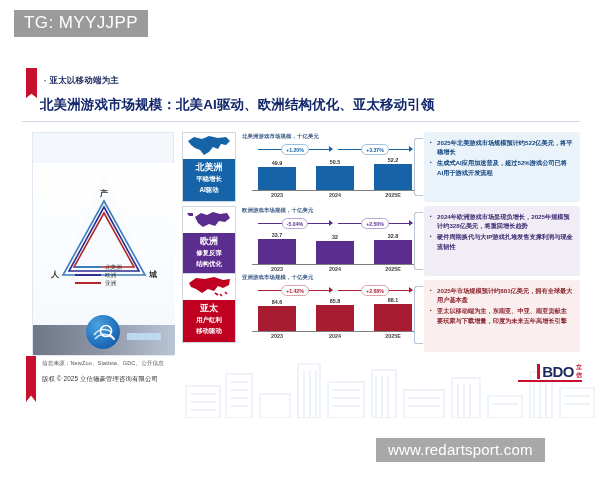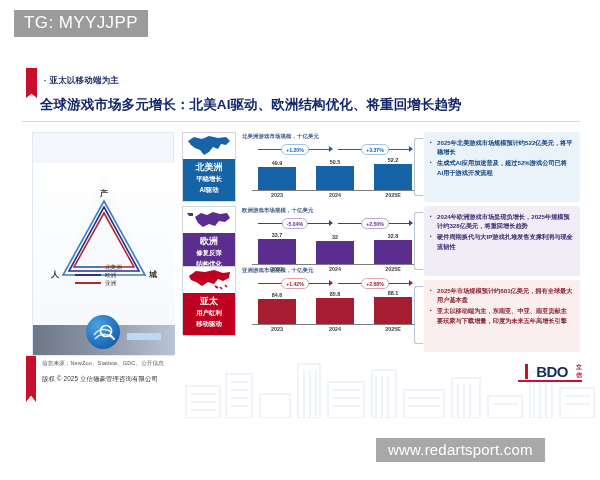--- a/index.html
+++ b/index.html
@@ -89,21 +89,21 @@
   .radar-legend .row{ display:flex; align-items:center; gap:4px; }
   .radar-legend .sw{ display:block; width:26px; height:2px; }
 
   
   .midwrap{
     position:absolute; left:182px; top:84px; width:236px; height:227px;
   }
   .region-row{ position:absolute; left:0; width:236px; height:70px; }
   .r-na { top:0px; }
   .r-eu { top:74px; }
-  .r-ap { top:134px;text-decoration:underline; }
+  .r-ap { top:141px;text-decoration:underline; }
 
   .flagcard{
     position:absolute; left:0; top:0; width:54px; height:70px;
     border:1px solid #cfd6e1; background:#ffffff; overflow:hidden;
   }
   .flagcard .mapbox{
     position:absolute; left:0; top:0; width:52px; height:26px;
     background:#ffffff; display:flex; align-items:center; justify-content:center;
   }
   .flagcard .labelbox{
@@ -189,21 +189,21 @@
   }
   .foot-src{
     position:absolute; left:42px; top:312px;
     font-size:5.6px; color:#555; letter-spacing:.1px;
   }
   .foot-copy{
     position:absolute; left:42px; top:327px;
     font-size:6.4px; color:#333; letter-spacing:.1px;
   }
   .bdo{
-    position:absolute; right:18px; top:316px; display:flex; align-items:center; gap:8px;
+    position:absolute; right:18px; top:316px; display:flex; align-items:center; gap:2px;
   }
   .bdo .bar{ width:3px; height:15px; background:#c8102e; }
   .bdo .word{
     font-size:15px; font-weight:bold; color:#1b2a5e; letter-spacing:-.5px;
     line-height:15px;
   }
   .bdo .cn{
     font-size:6px; font-weight:bold; color:#c8102e; line-height:6.5px;
     margin-bottom:1px;
   }
@@ -244,21 +244,21 @@
       <path d="M124 14v48M130 14v48M136 14v48M196 20v42M202 20v42M208 20v42
                M278 28v34M284 28v34M290 28v34M354 22v40M360 22v40M366 22v40"></path>
     </g>
   </svg>
 
   <div class="ribbon"></div>
   <div class="subtitle">
     <span class="dot">·</span>
     <span>亚太以移动端为主</span>
   </div>
-  <div class="maintitle">全球游戏市场多元增长：北美AI驱动、欧洲结构优化、将重回增长趋势</div>
+  <div class="maintitle">北美洲游戏市场规模：北美AI驱动、欧洲结构优化、亚太移动引领</div>
   <div class="title-rule"></div>
 
   <div class="leftpanel">
     <div class="lp-body">
       <svg width="142" height="164" viewBox="0 0 142 164">
         <polygon points="71,10 126,136 16,136" fill="#f7fafd" opacity="0.8"></polygon>
         <polygon points="71,38 112,112 30,112" fill="none" stroke="#3d7fba" stroke-width="1.6"></polygon>
         <polygon points="71,44 106,108 36,108" fill="none" stroke="#2f2f8f" stroke-width="1.6"></polygon>
         <polygon points="71,50 101,104 41,104" fill="none" stroke="#b02a2a" stroke-width="1.6"></polygon>
         <text x="67" y="33" font-size="8" font-weight="bold" fill="#333" font-family="'Liberation Sans',sans-serif">产</text>

